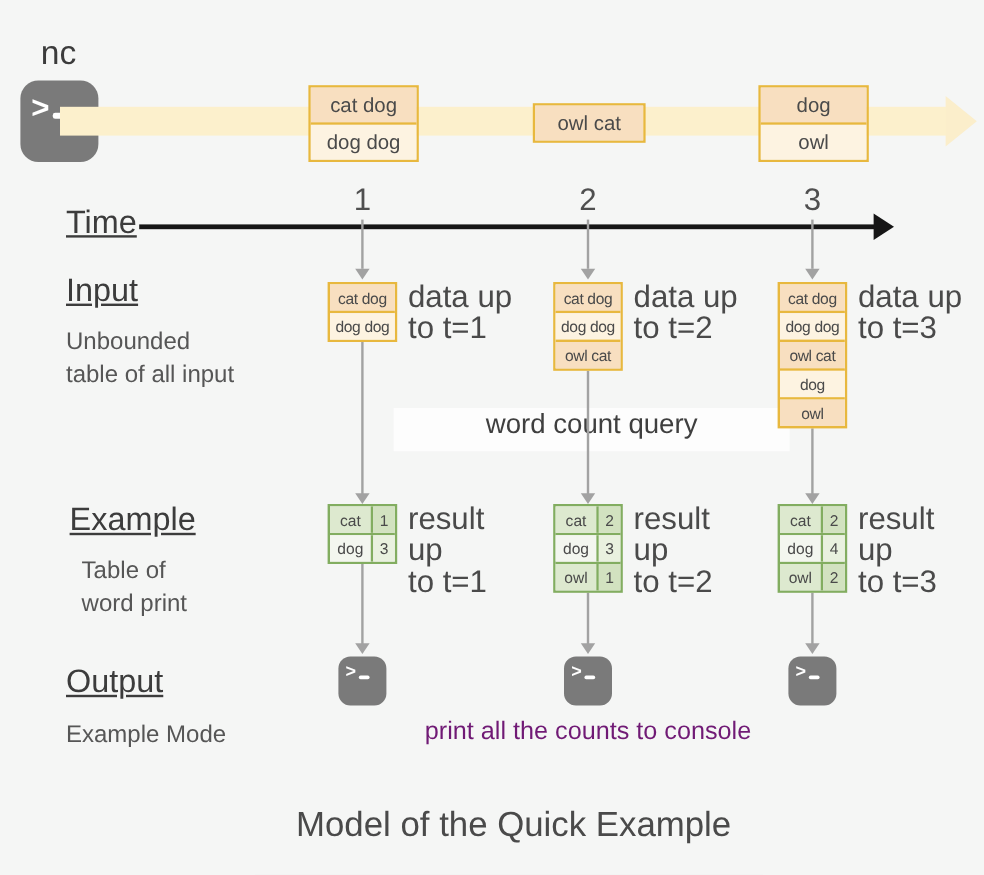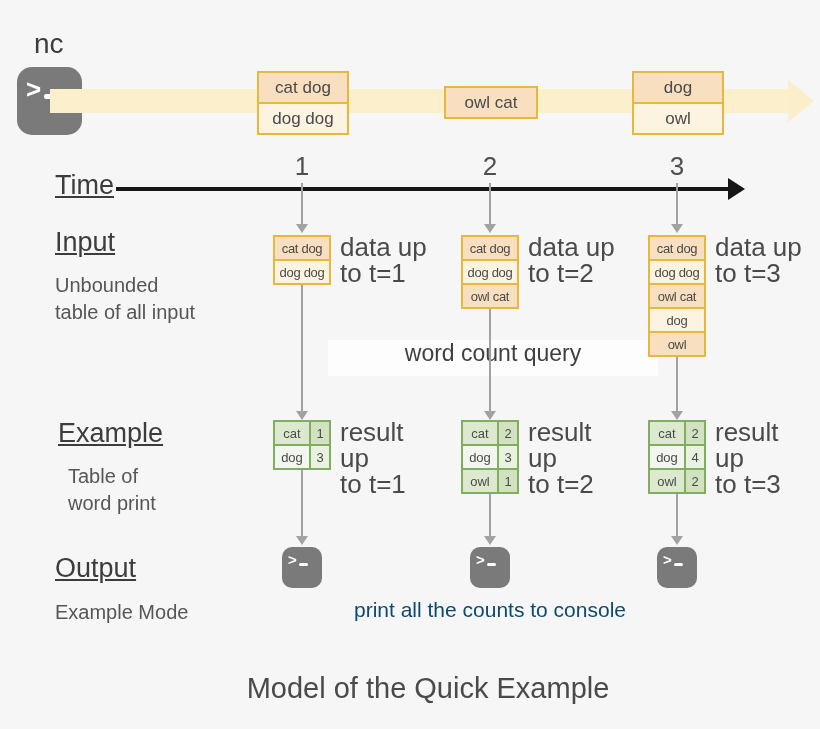--- a/index.html
+++ b/index.html
@@ -60,21 +60,21 @@
     border-left:6px solid transparent;border-right:6px solid transparent;border-top:9px solid #a2a2a2;}
   
   .query-band{position:absolute;left:328px;top:340px;width:330px;height:36px;background:#fdfdfd;
     display:flex;align-items:flex-start;justify-content:center;z-index:1;}
   .query-band span{font-size:23px;color:#3f3f3f;position:relative;z-index:3;}
   
   .heading{position:absolute;font-size:27px;color:#3c3c3c;text-decoration:underline;}
   .subheading{position:absolute;font-size:20px;line-height:27px;color:#565656;margin-top:10px;}
   .side-cap{position:absolute;width:96px;font-size:26px;line-height:26px;color:#4a4a4a;z-index:5;}
   .nc-label{position:absolute;left:34px;top:28px;font-size:28px;color:#3c3c3c;}
-  .print-cap{position:absolute;left:330px;top:598px;width:320px;text-align:center;font-size:21px;color:#0c4a6e;}
+  .print-cap{position:absolute;left:330px;top:598px;width:320px;text-align:center;font-size:21px;color:#701a75;}
   .fig-title{position:absolute;left:128px;top:672px;width:600px;text-align:center;font-size:29px;color:#4a4a4a;}
 </style>
 </head>
 <body>
 
 <div id="stage">
 
   <div class="nc-label">nc</div>
   <div class="terminal big">
     <span class="tg">

